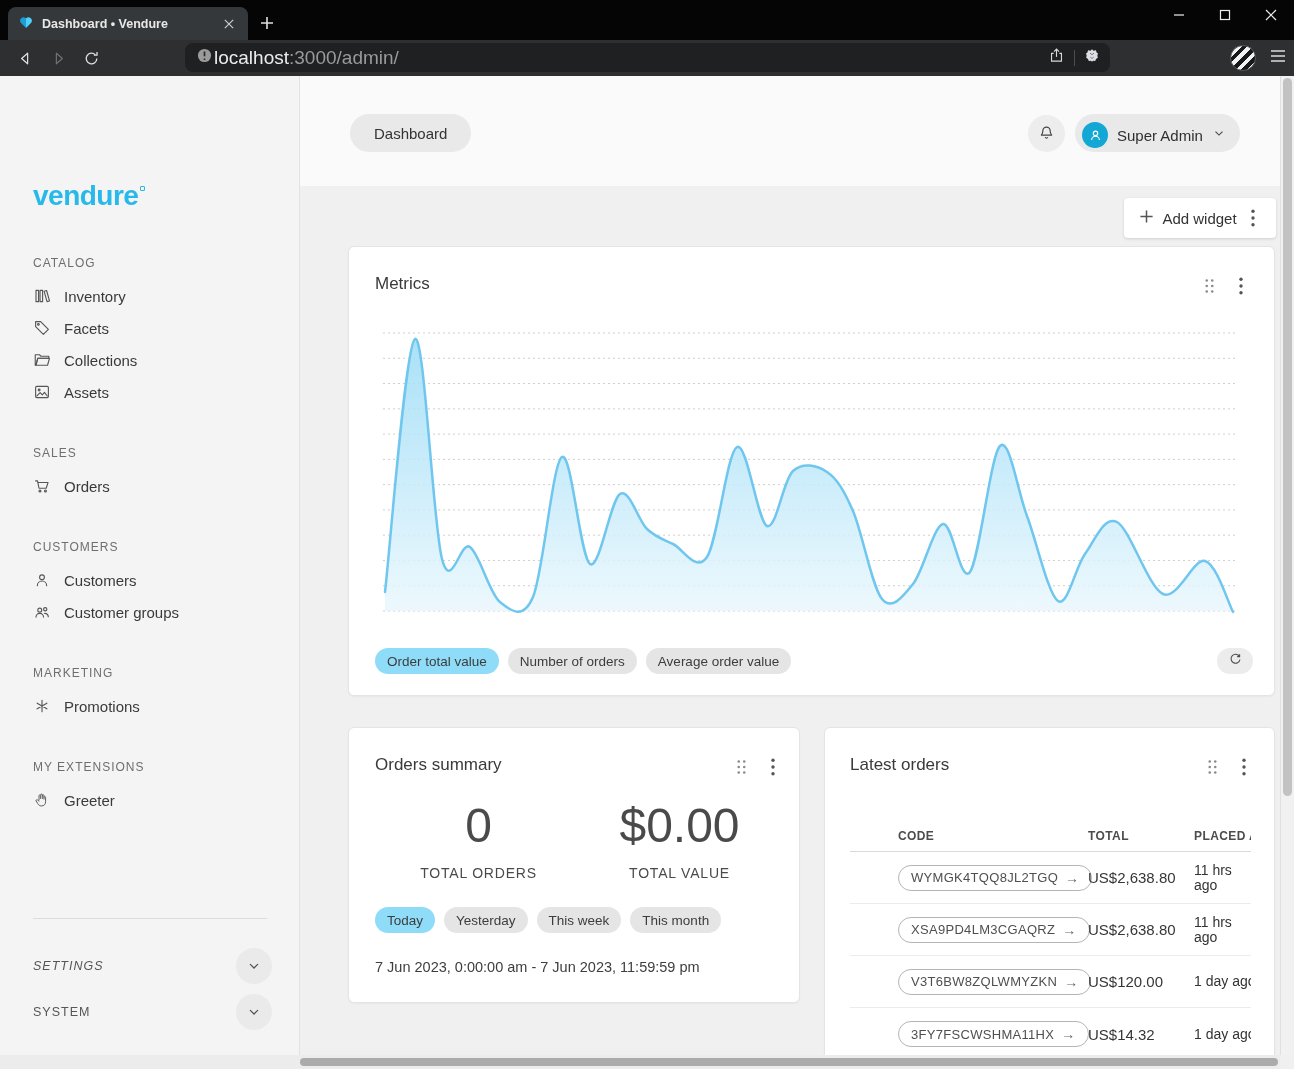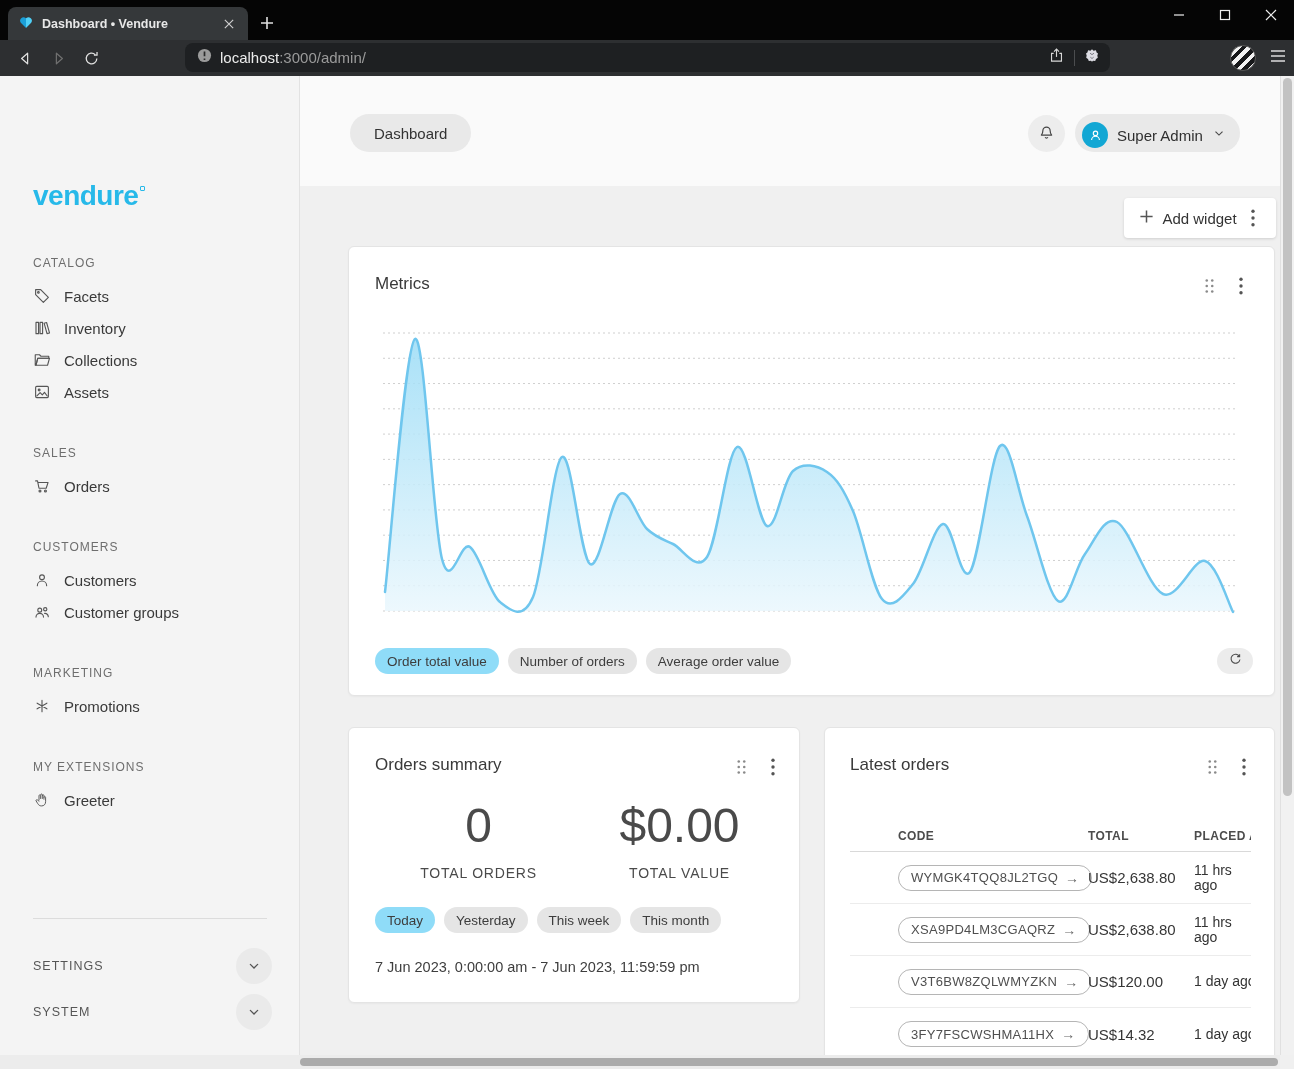--- a/index.html
+++ b/index.html
@@ -11,21 +11,21 @@
   .tab-title { color:#e8e8e8; font-size:12.5px; font-weight:bold; flex:1; white-space:nowrap; overflow:hidden; }
   .tab-close { width:18px; height:18px; display:flex; align-items:center; justify-content:center; }
   .newtab { position:absolute; left:256px; top:12px; width:22px; height:22px; display:flex; align-items:center; justify-content:center; }
   .wincontrols { position:absolute; right:0; top:0; height:30px; display:flex; }
   .winbtn { width:46px; height:30px; display:flex; align-items:center; justify-content:center; }
 
   .toolbar { position:absolute; left:0; top:40px; width:1294px; height:36px; background:#2d2f31; display:flex; align-items:center; }
   .navbtn { width:30px; height:28px; display:flex; align-items:center; justify-content:center; margin-left:3px; }
   .navbtn:first-child { margin-left:10px; }
   .urlbar { position:absolute; left:185px; top:3px; width:925px; height:29px; background:#1e2022; border-radius:8px; display:flex; align-items:center; padding:0 12px; }
-  .url-text { font-size:15px; margin-left:8px; }
+  .url-text { font-size:19px; margin-left:2px; }
   .url-host { color:#ececec; }
   .url-rest { color:#9a9a9a; }
   .urlbar-right { position:absolute; right:10px; display:flex; align-items:center; gap:9px; }
   .url-sep { width:1px; height:16px; background:#4b4d4f; }
   .chrome-right { position:absolute; right:8px; top:3px; height:29px; display:flex; align-items:center; gap:14px; }
   .profile-avatar { width:26px; height:26px; border-radius:50%; background:repeating-linear-gradient(135deg,#17181a 0 4px,#f2f2f2 4px 8px); border:1px solid #555; }
 
   
   .app { position:absolute; left:0; top:76px; width:1294px; height:993px; background:#f0f0f0; }
 
@@ -192,34 +192,34 @@
 <div class="app">
 
   <div class="sidebar">
     <div class="logo"><span>vendure</span><span class="logo-mark"></span></div>
     <div class="nav" id="nav-sections">
         <div class="nav-section">
           <div class="nav-heading">CATALOG</div>
           <div class="nav-item">
             <span class="nav-icon">
               <svg viewBox="0 0 24 24" fill="none" stroke="#565656" stroke-width="1.5" stroke-linecap="round" stroke-linejoin="round">
+                <path d="M4 4.5h3.4v15H4zM9.4 4.5h3.4v15H9.4z"></path>
+                <path d="M14.8 5.6l3.3-.9 3.9 13.9-3.3.9z"></path>
+              </svg>
+            </span>
+            <span>Inventory</span>
+          </div>
+          <div class="nav-item">
+            <span class="nav-icon">
+              <svg viewBox="0 0 24 24" fill="none" stroke="#565656" stroke-width="1.5" stroke-linecap="round" stroke-linejoin="round">
                 <path d="M3.5 10.2V3.5h6.7L20.5 13.8 13.8 20.5z"></path>
                 <circle cx="7.2" cy="7.2" r="1.1"></circle>
               </svg>
             </span>
             <span>Facets</span>
-          </div>
-          <div class="nav-item">
-            <span class="nav-icon">
-              <svg viewBox="0 0 24 24" fill="none" stroke="#565656" stroke-width="1.5" stroke-linecap="round" stroke-linejoin="round">
-                <path d="M4 4.5h3.4v15H4zM9.4 4.5h3.4v15H9.4z"></path>
-                <path d="M14.8 5.6l3.3-.9 3.9 13.9-3.3.9z"></path>
-              </svg>
-            </span>
-            <span>Inventory</span>
           </div>
           <div class="nav-item">
             <span class="nav-icon">
               <svg viewBox="0 0 24 24" fill="none" stroke="#565656" stroke-width="1.5" stroke-linecap="round" stroke-linejoin="round">
                 <path d="M3 19V5h5.6l2 2H21v2.6H6.4L3.9 19z"></path>
                 <path d="M3.9 19 6.4 9.6H22L19.4 19z"></path>
               </svg>
             </span>
             <span>Collections</span>
           </div>
@@ -287,21 +287,21 @@
             <span class="nav-icon">
               <svg viewBox="0 0 24 24" fill="none" stroke="#565656" stroke-width="1.3" stroke-linecap="round" stroke-linejoin="round">
                 <path d="M8 12V6.3a1.1 1.1 0 0 1 2.2 0V10m0-4.9a1.1 1.1 0 0 1 2.2 0V10m0-3.9a1.1 1.1 0 0 1 2.2 0V11m0-2.6a1.1 1.1 0 0 1 2.2.3v5.6c0 3.4-2.2 5.6-5.4 5.6-2.6 0-3.9-1.2-5.2-3.3l-2-3.3a1.1 1.1 0 0 1 1.9-1.2L8 13.6"></path>
               </svg>
             </span>
             <span>Greeter</span>
           </div>
         </div>
       </div>
     <div class="side-divider"></div>
-    <div class="collapse-row" id="collapse-0" style="top:872px;">
+    <div class="collapse-row" id="collapse-0" style="top:872px;font-style:italic;">
         <span class="nav-heading-c">SETTINGS</span>
         <span class="chev-btn">
           <span style="width:16px;height:16px;display:flex">
             <svg viewBox="0 0 24 24" fill="none" stroke="#555" stroke-width="1.9" stroke-linecap="round">
               <path d="M6.5 9.5 12 15l5.5-5.5"></path>
             </svg>
           </span>
         </span>
       </div>
     <div class="collapse-row" id="collapse-1" style="top:918px;">

